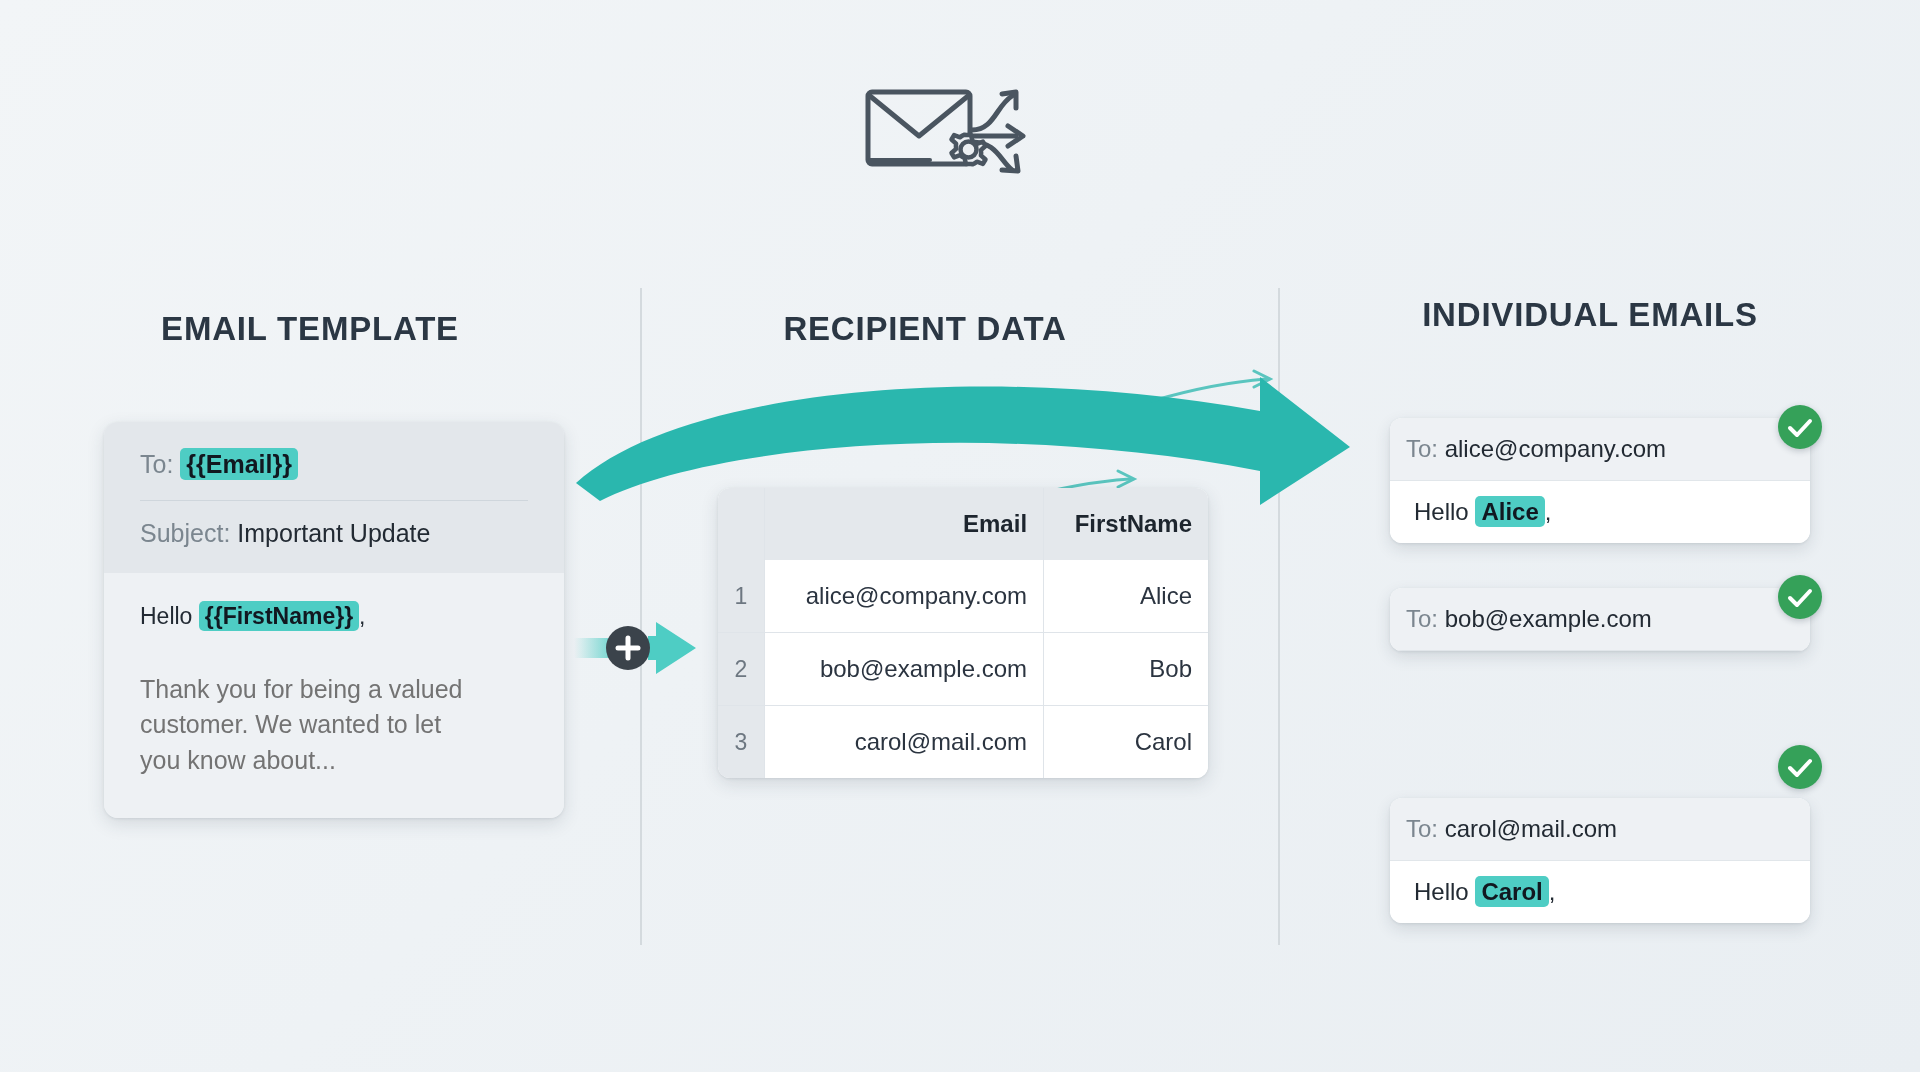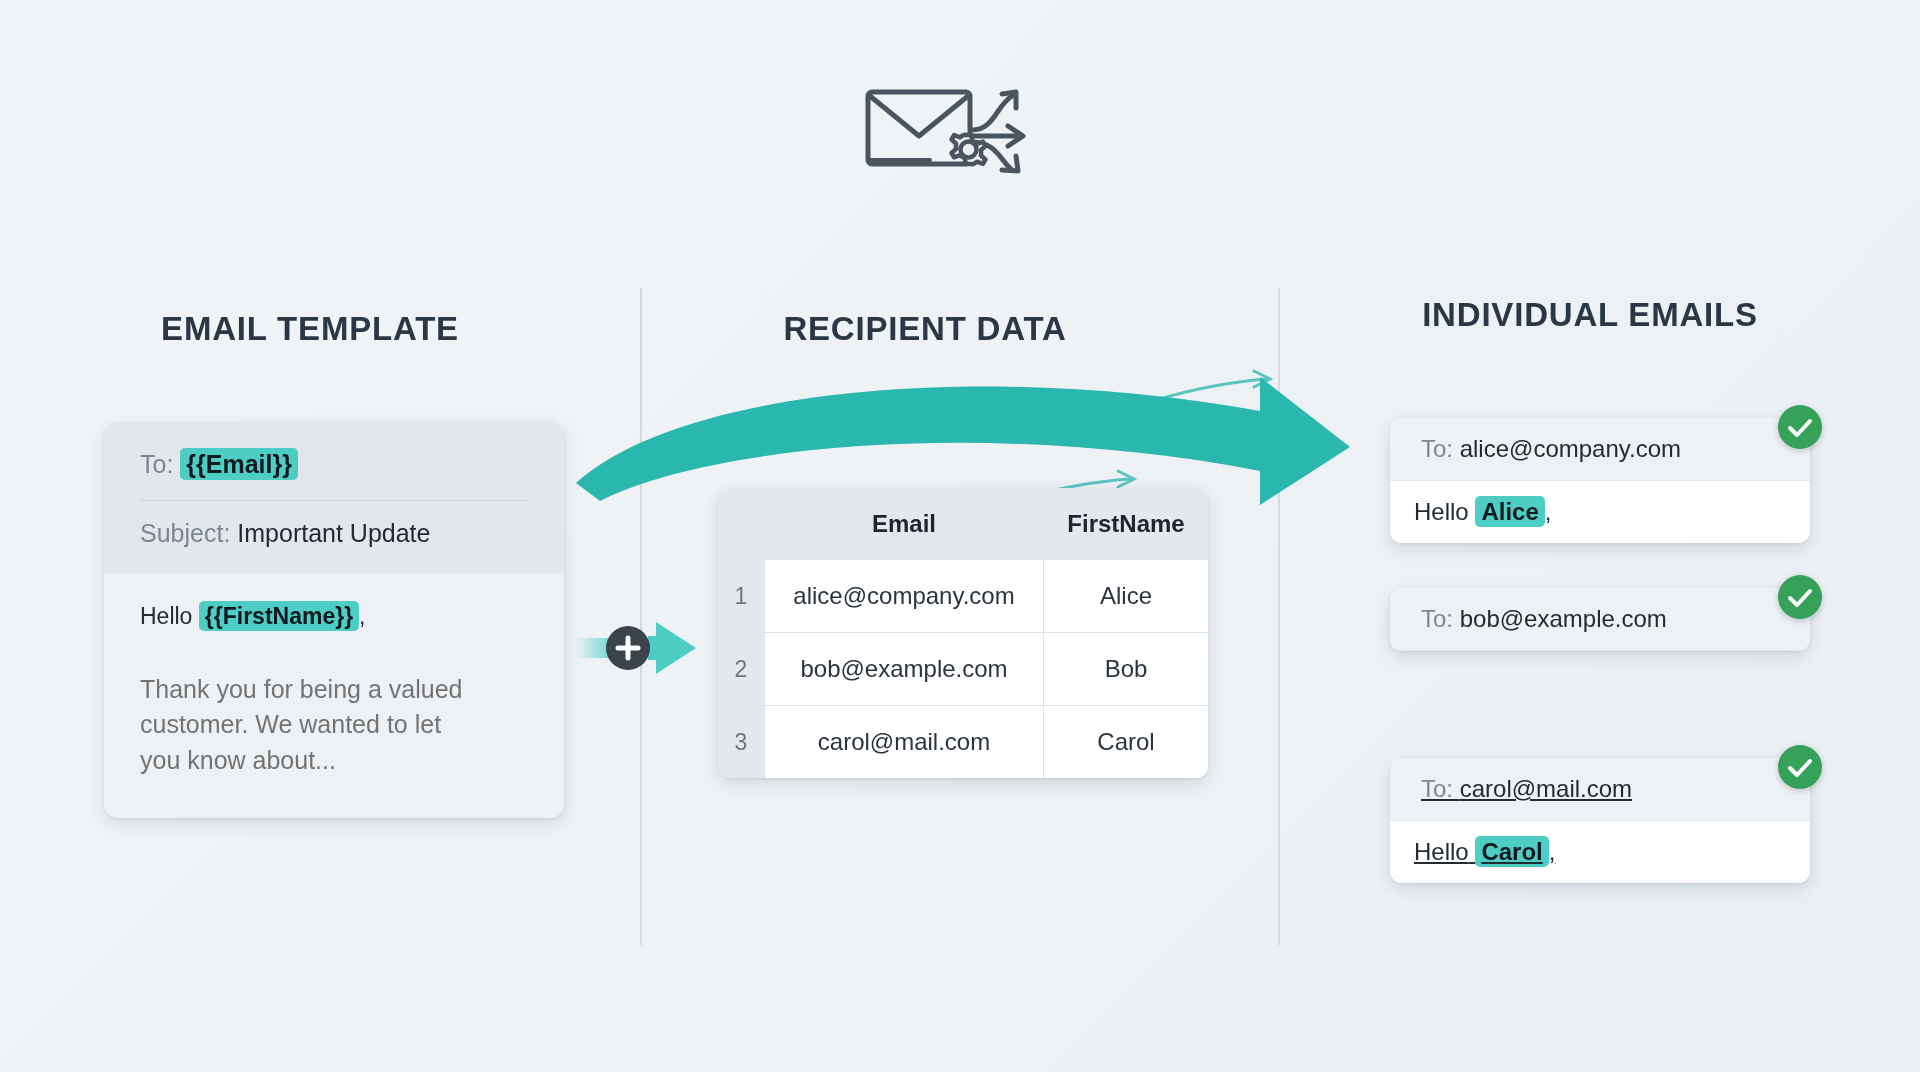--- a/index.html
+++ b/index.html
@@ -118,21 +118,21 @@
     overflow: hidden;
     box-shadow: 0 6px 18px rgba(40,55,70,.13), 0 1px 3px rgba(40,55,70,.10);
     background: #ffffff;
   }
   #recipient-table table {
     border-collapse: collapse;
     width: 100%;
     font-size: 24px;
   }
   #recipient-table th, #recipient-table td {
-    text-align: center;
+    text-align: right;
     border-bottom: 1px solid #dfe4e9;
     border-right: 1px solid #dfe4e9;
   }
   #recipient-table th {
     background: #e4e8ec;
     font-weight: bold;
     color: #1d252e;
     padding: 22px 16px;
   }
   #recipient-table td {
@@ -158,24 +158,24 @@
   .result-card {
     position: absolute;
     width: 420px;
     border-radius: 12px;
     background: #ffffff;
     box-shadow: 0 6px 16px rgba(40,55,70,.13), 0 1px 3px rgba(40,55,70,.10);
     overflow: hidden;
   }
   #result-card-0 { left: 1390px; top: 418px; }
   #result-card-1 { left: 1390px; top: 588px; }
-  #result-card-2 { left: 1390px; top: 758px; text-decoration: underline; }
+  #result-card-2 { left: 1390px; top: 798px; }
   .result-to {
     background: #eef1f4;
-    padding: 17px 31px;
+    padding: 17px 16px;
     font-size: 24px;
     white-space: nowrap;
     border-bottom: 1px solid #e1e6ea;
   }
   .result-body {
     padding: 17px 24px;
     font-size: 24px;
     background: #ffffff;
     white-space: nowrap;
     border-radius: 8px;

